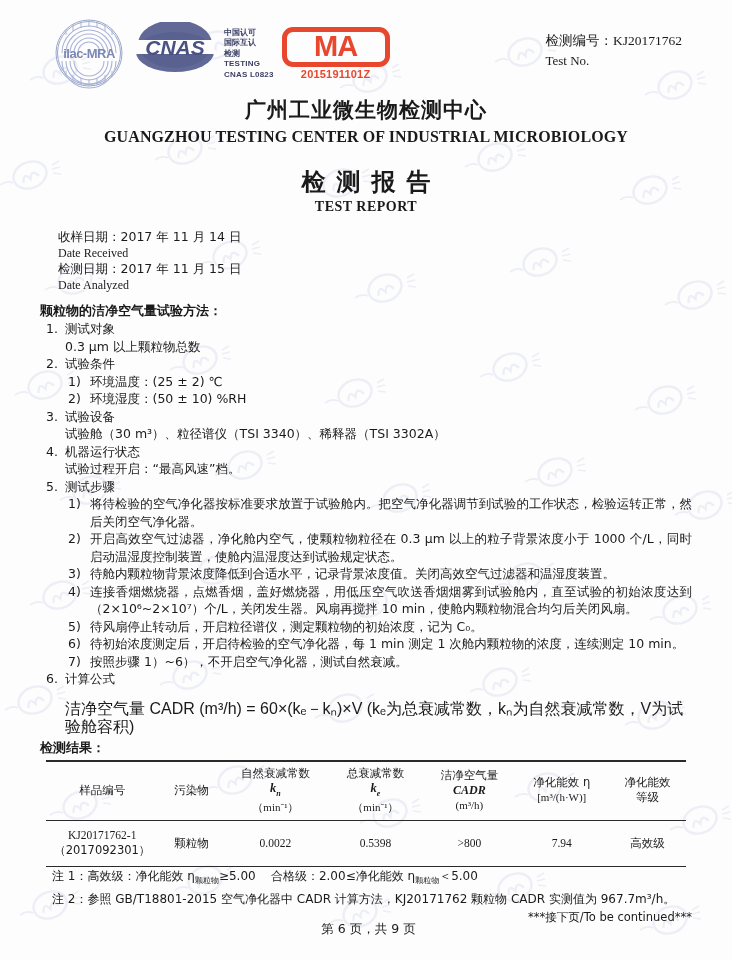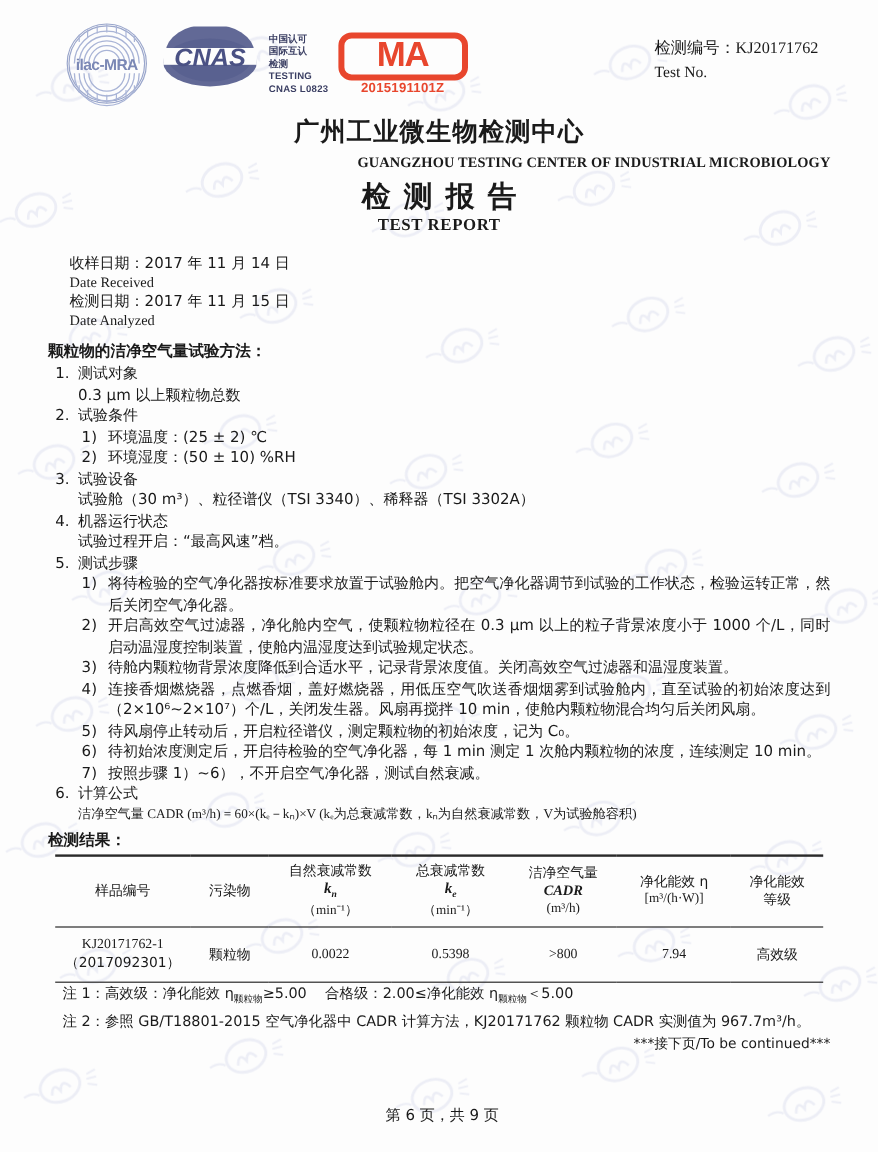--- a/index.html
+++ b/index.html
@@ -132,34 +132,34 @@
   
   .org-cn {
     text-align: center;
     font-family: "DejaVu Sans", sans-serif;
     font-weight: bold;
     font-size: 21px;
     letter-spacing: 1px;
     margin-top: 2px;
   }
   .org-en {
-    text-align: right;
+    text-align: center;
     font-family: "Liberation Serif", serif;
     font-weight: bold;
-    font-size: 12px;
+    font-size: 16px;
     letter-spacing: 0.1px;
     margin-top: 4px;
   }
   .rep-cn {
     text-align: center;
     font-family: "DejaVu Sans", sans-serif;
     font-weight: bold;
     font-size: 24px;
     letter-spacing: 11px;
-    margin-top: 5px;
+    margin-top: 20px;
     padding-left: 11px;
   }
   .rep-en {
     text-align: center;
     font-family: "Liberation Serif", serif;
     font-weight: bold;
     font-size: 14px;
     letter-spacing: 0.5px;
     margin-top: 1px;
   }
@@ -204,24 +204,25 @@
   .plain {
     font-family: "DejaVu Sans", sans-serif;
     font-size: 12.5px;
     line-height: 17.5px;
     padding-left: 25px;
   }
   .mono-en { font-family: "Liberation Serif", serif; }
   sub { font-size: 8px; }
   
   .formula {
-    font-family: Liberation Serif, serif;
-    font-size: 11px;
+    font-family: Liberation Sans, sans-serif;
+    font-size: 16px;
     line-height: 18px;
     padding-left: 25px;
+    margin-top: 12px;
   }
   .results-label {
     font-family: "DejaVu Sans", sans-serif;
     font-weight: bold;
     font-size: 13px;
     margin-top: 3px;
     padding-left: 0px;
   }
   
   table.rt {

